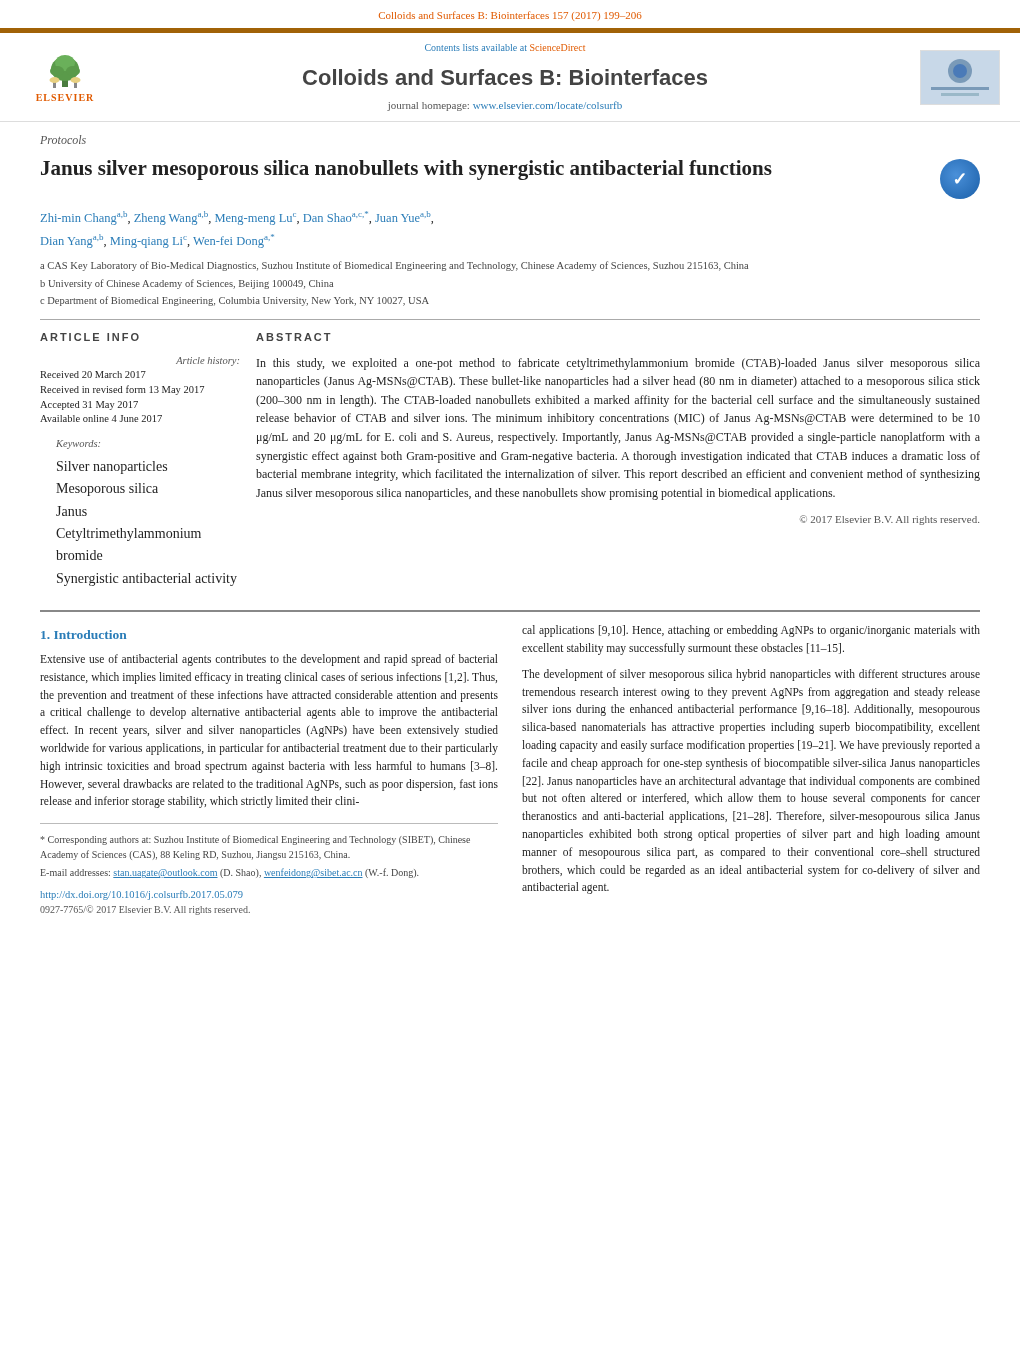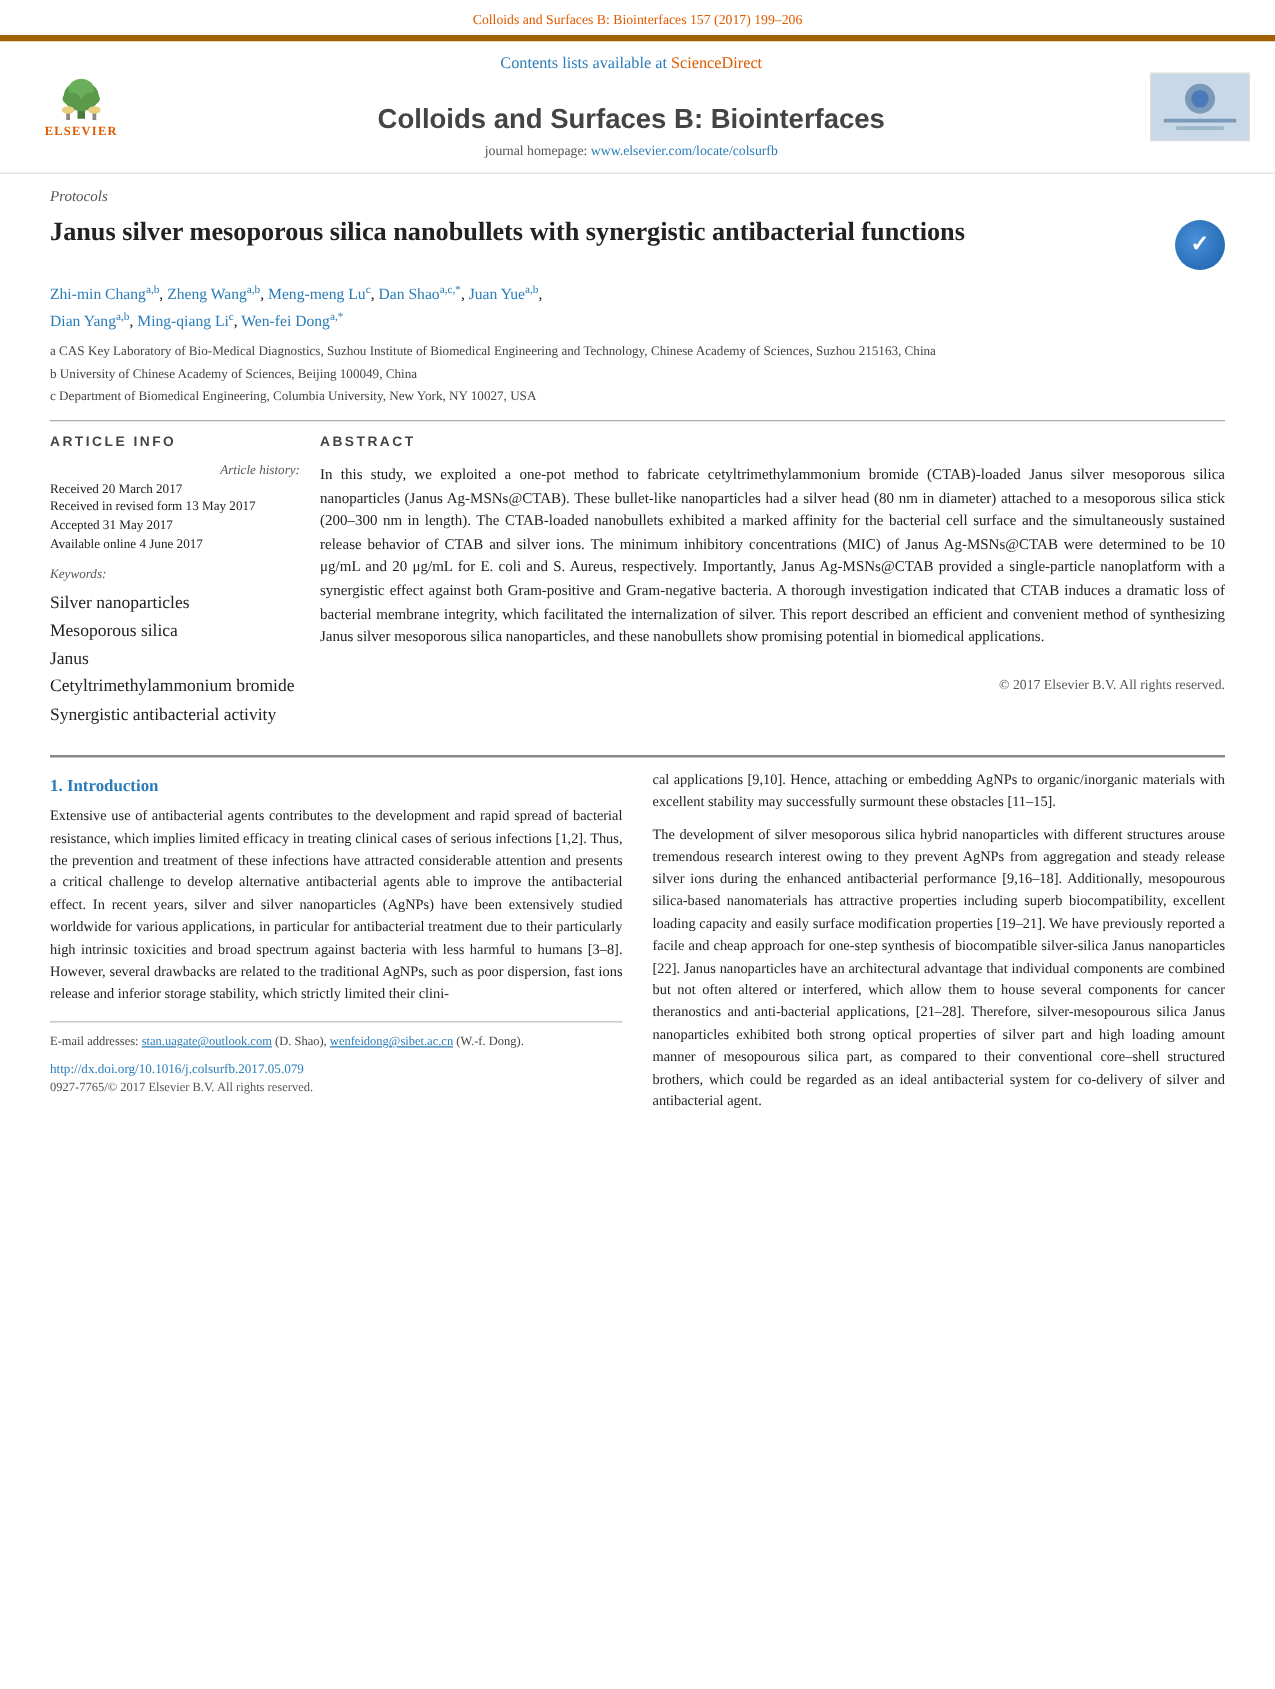--- a/index.html
+++ b/index.html
@@ -27,23 +27,23 @@
       display: flex;
       align-items: center;
       padding: 8px 20px;
       border-bottom: 1px solid #ddd;
     }
     .journal-title-block {
       flex: 1;
       text-align: center;
     }
     .journal-title-block .contents-line {
-      font-size: 13px;
-      color: #555;
-      margin-bottom: 20px;
+      font-size: 10px;
+      color: #555;
+      margin-bottom: 8px;
     }
     .journal-title-block .contents-line span {
       color: #2b7db8;
     }
     .journal-title-block h1 {
       font-size: 22px;
       font-weight: bold;
       color: #444;
       font-family: Arial, sans-serif;
       margin-bottom: 4px;
@@ -160,20 +160,21 @@
       font-style: italic;
       color: #555;
       text-align: right;
     }
     .article-info-value {
       font-size: 10.5px;
       color: #222;
     }
     .keywords-section {
       margin-top: 10px;
+      margin-left: 16px;
     }
     .keywords-label {
       font-size: 10.5px;
       font-style: italic;
       color: #555;
       margin-bottom: 4px;
     }
     .keyword-item {
       font-size: 14px;
       color: #222;
@@ -182,21 +183,21 @@
     .abstract-text {
       font-size: 12px;
       line-height: 1.55;
       color: #222;
       text-align: justify;
     }
     .copyright-line {
       font-size: 11px;
       color: #555;
       text-align: right;
-      margin-top: 22px;
+      margin-top: 10px;
     }
     .divider-thick {
       border: none;
       border-top: 2px solid #888;
       margin: 12px 0;
     }
     .body-two-column {
       display: flex;
       gap: 24px;
       padding: 0 40px;
@@ -377,20 +378,21 @@
 
   <div class="body-left">
     <div class="section-title">
       <span>1.</span> <span>Introduction</span>
     </div>
     <div class="body-text">
       <p>Extensive use of antibacterial agents contributes to the development and rapid spread of bacterial resistance, which implies limited efficacy in treating clinical cases of serious infections [1,2]. Thus, the prevention and treatment of these infections have attracted considerable attention and presents a critical challenge to develop alternative antibacterial agents able to improve the antibacterial effect. In recent years, silver and silver nanoparticles (AgNPs) have been extensively studied worldwide for various applications, in particular for antibacterial treatment due to their particularly high intrinsic toxicities and broad spectrum against bacteria with less harmful to humans [3–8]. However, several drawbacks are related to the traditional AgNPs, such as poor dispersion, fast ions release and inferior storage stability, which strictly limited their clini-</p>
     </div>
 
     <div class="footnotes-section">
+      <p>* Corresponding authors at: Suzhou Institute of Biomedical Engineering and Technology (SIBET), Chinese Academy of Sciences (CAS), 88 Keling RD, Suzhou, Jiangsu 215163, China.</p>
       <p>
         <span>E-mail addresses:</span>
         <a href="#" style="color:#2b7db8;">stan.uagate@outlook.com</a>
         <span>(D. Shao),</span>
         <a href="#" style="color:#2b7db8;">wenfeidong@sibet.ac.cn</a>
         <span>(W.-f. Dong).</span>
       </p>
     </div>
     <div class="doi-line">http://dx.doi.org/10.1016/j.colsurfb.2017.05.079</div>
     <div class="issn-line">0927-7765/© 2017 Elsevier B.V. All rights reserved.</div>

